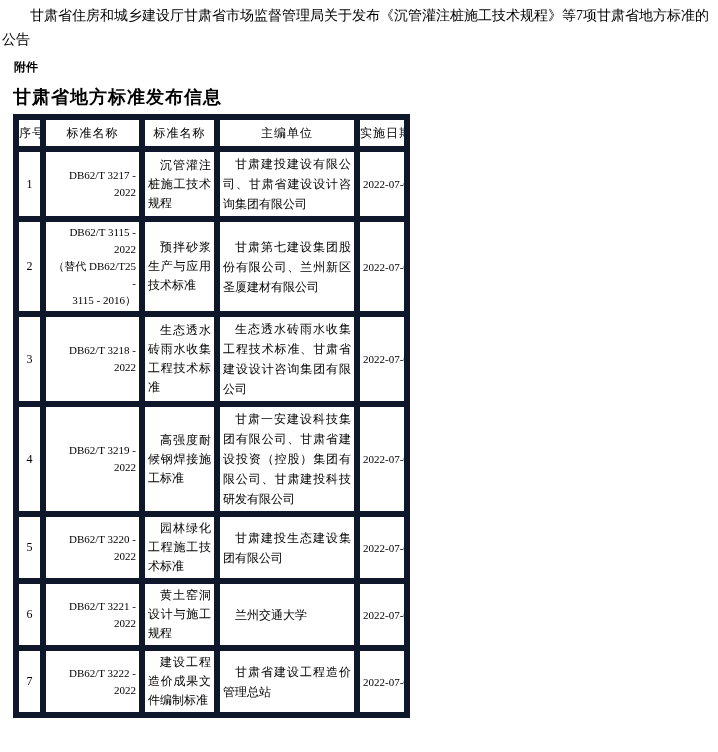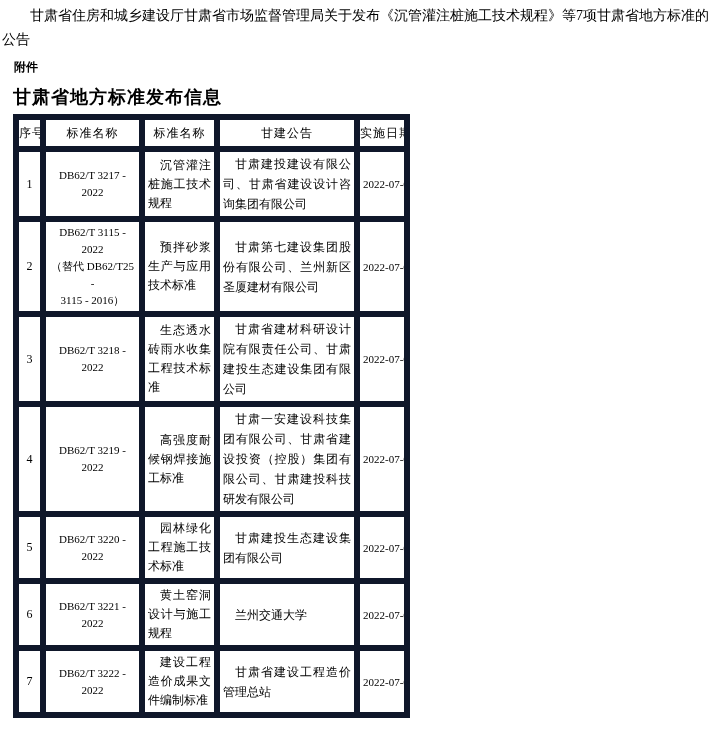--- a/index.html
+++ b/index.html
@@ -59,21 +59,21 @@
   table.standards th {
     font-weight: normal;
     text-align: center;
     letter-spacing: 1px;
     white-space: nowrap;
     height: 22px;
     padding: 2px 0;
   }
   td.c-no { text-align: center; }
   td.c-code {
-    text-align: center;
+    text-align: right;
     white-space: pre-line;
     font-size: 11px;
     line-height: 17px;
     padding: 2px 1px;
   }
   td.c-name {
     text-align: justify;
     text-indent: 1em;
     line-height: 19px;
     padding: 2px 4px;
@@ -118,21 +118,21 @@
       <col style="width:99px">
       <col style="width:75px">
       <col style="width:140px">
       <col style="width:50px">
     </colgroup>
     <thead>
       <tr>
         <th>序号</th>
         <th>标准名称</th>
         <th>标准名称</th>
-        <th>甘建公告</th>
+        <th>主编单位</th>
         <th>实施日期</th>
       </tr>
     </thead>
     <tbody>
       <tr class="r1">
         <td class="c-no">1</td>
         <td class="c-code">DB62/T 3217 - 2022</td>
         <td class="c-name">沉管灌注桩施工技术规程</td>
         <td class="c-org">甘肃建投建设有限公司、甘肃省建设设计咨询集团有限公司</td>
         <td class="c-date">2022-07-01</td>
@@ -143,21 +143,21 @@
 （替代 DB62/T25 -
 3115 - 2016）</td>
         <td class="c-name">预拌砂浆生产与应用技术标准</td>
         <td class="c-org">甘肃第七建设集团股份有限公司、兰州新区圣厦建材有限公司</td>
         <td class="c-date">2022-07-01</td>
       </tr>
       <tr class="r3">
         <td class="c-no">3</td>
         <td class="c-code">DB62/T 3218 - 2022</td>
         <td class="c-name">生态透水砖雨水收集工程技术标准</td>
-        <td class="c-org">甘肃省建材科研设计院有限责任公司、甘肃建投生态建设集团有限公司</td>
+        <td class="c-org">生态透水砖雨水收集工程技术标准、甘肃省建设设计咨询集团有限公司</td>
         <td class="c-date">2022-07-01</td>
       </tr>
       <tr class="r4">
         <td class="c-no">4</td>
         <td class="c-code">DB62/T 3219 - 2022</td>
         <td class="c-name">高强度耐候钢焊接施工标准</td>
         <td class="c-org">甘肃一安建设科技集团有限公司、甘肃省建设投资（控股）集团有限公司、甘肃建投科技研发有限公司</td>
         <td class="c-date">2022-07-01</td>
       </tr>
       <tr class="r5">

